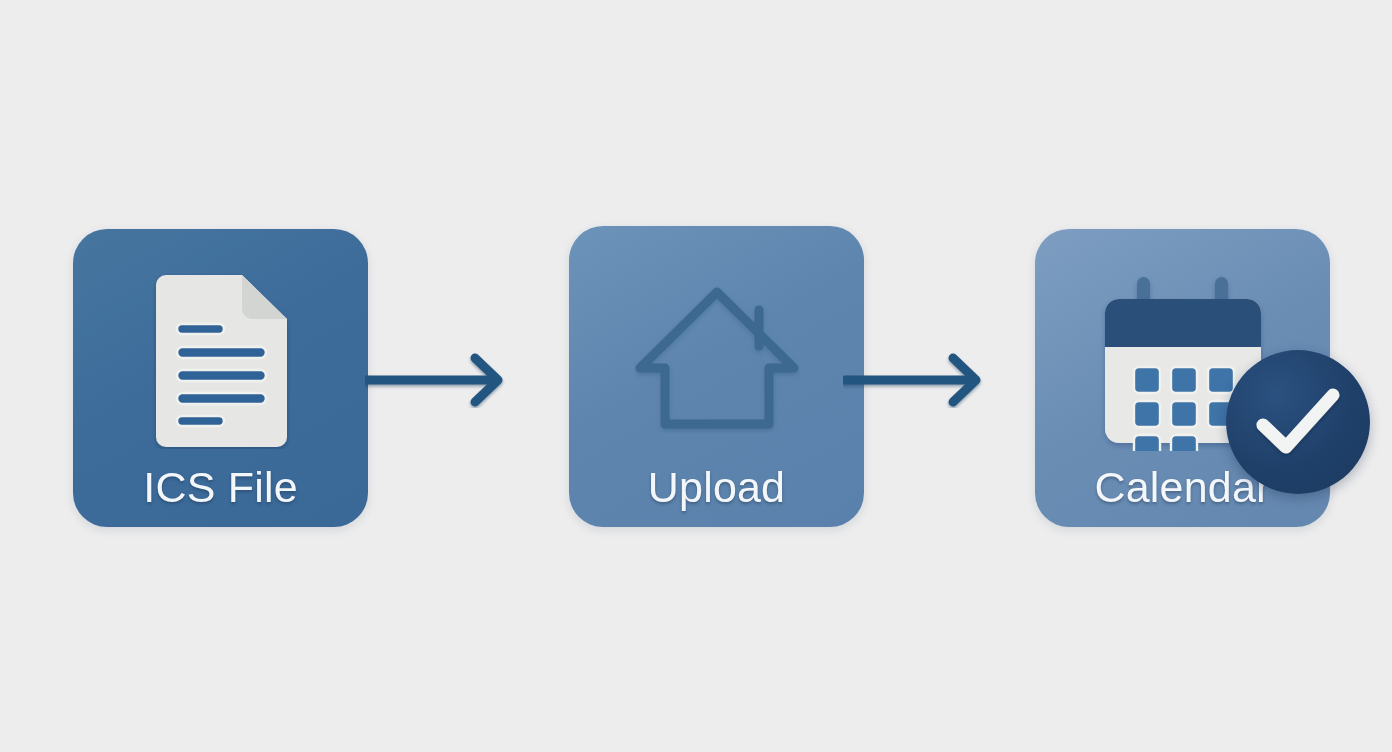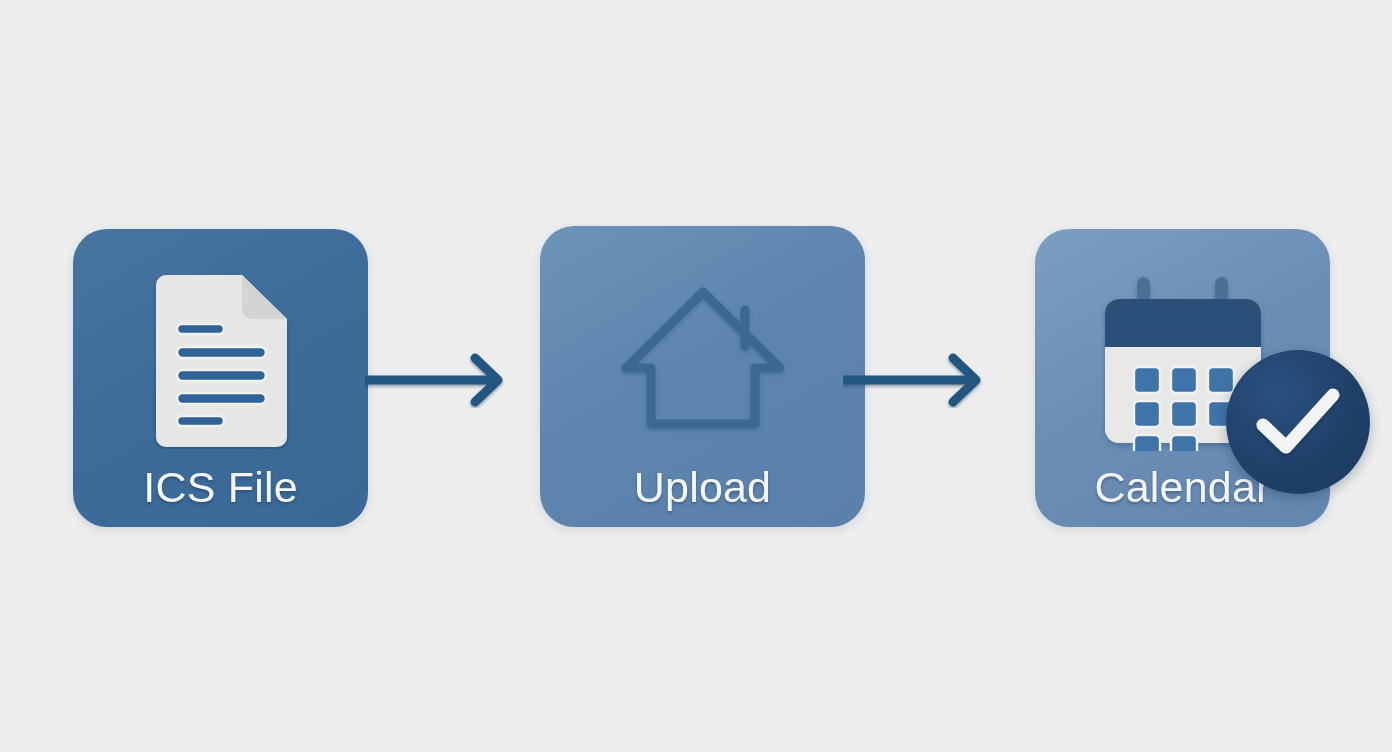--- a/index.html
+++ b/index.html
@@ -37,23 +37,23 @@
   }
 
   #card-ics {
     left: 73px;
     top: 229px;
     width: 295px;
     height: 298px;
     background: linear-gradient(150deg, #46769f 0%, #3d6c9b 45%, #3a6897 100%);
   }
   #card-upload {
-    left: 540px;
+    left: 569px;
     top: 226px;
-    width: 325px;
+    width: 295px;
     height: 301px;
     background: linear-gradient(150deg, #6c93b8 0%, #5e85ae 45%, #5a81ab 100%);
   }
   #card-calendar {
     left: 1027px;
     top: 229px;
     width: 295px;
     height: 298px;
     background: linear-gradient(150deg, #7d9ec1 0%, #6a8db4 50%, #6487b0 100%);
     margin-left: 8px;

